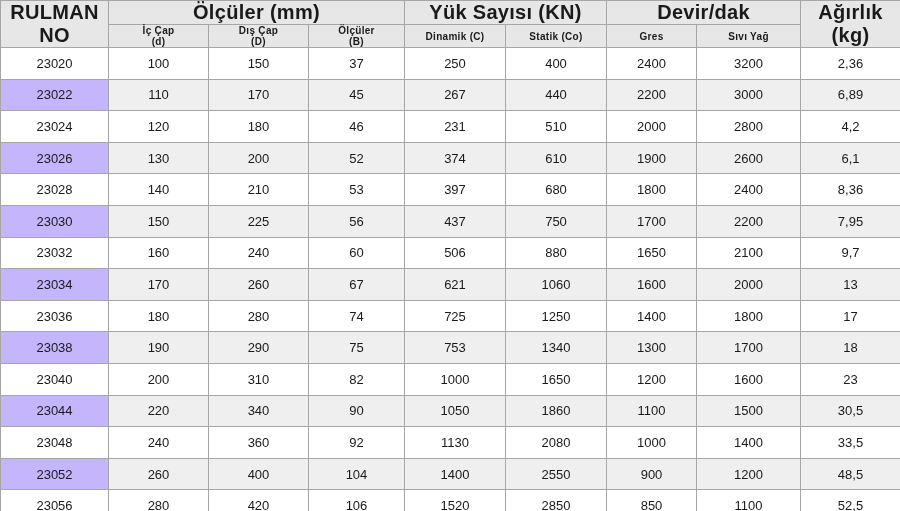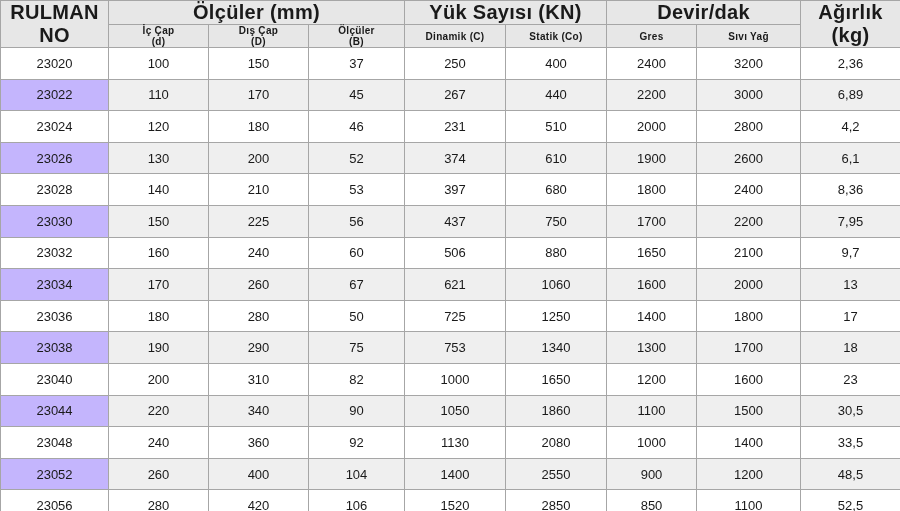--- a/index.html
+++ b/index.html
@@ -189,21 +189,21 @@
         <td>621</td>
         <td>1060</td>
         <td>1600</td>
         <td>2000</td>
         <td>13</td>
       </tr>
       <tr class="odd">
         <td class="code-cell">23036</td>
         <td>180</td>
         <td>280</td>
-        <td>50</td>
+        <td>74</td>
         <td>725</td>
         <td>1250</td>
         <td>1400</td>
         <td>1800</td>
         <td>17</td>
       </tr>
       <tr class="even">
         <td class="code-cell">23038</td>
         <td>190</td>
         <td>290</td>

